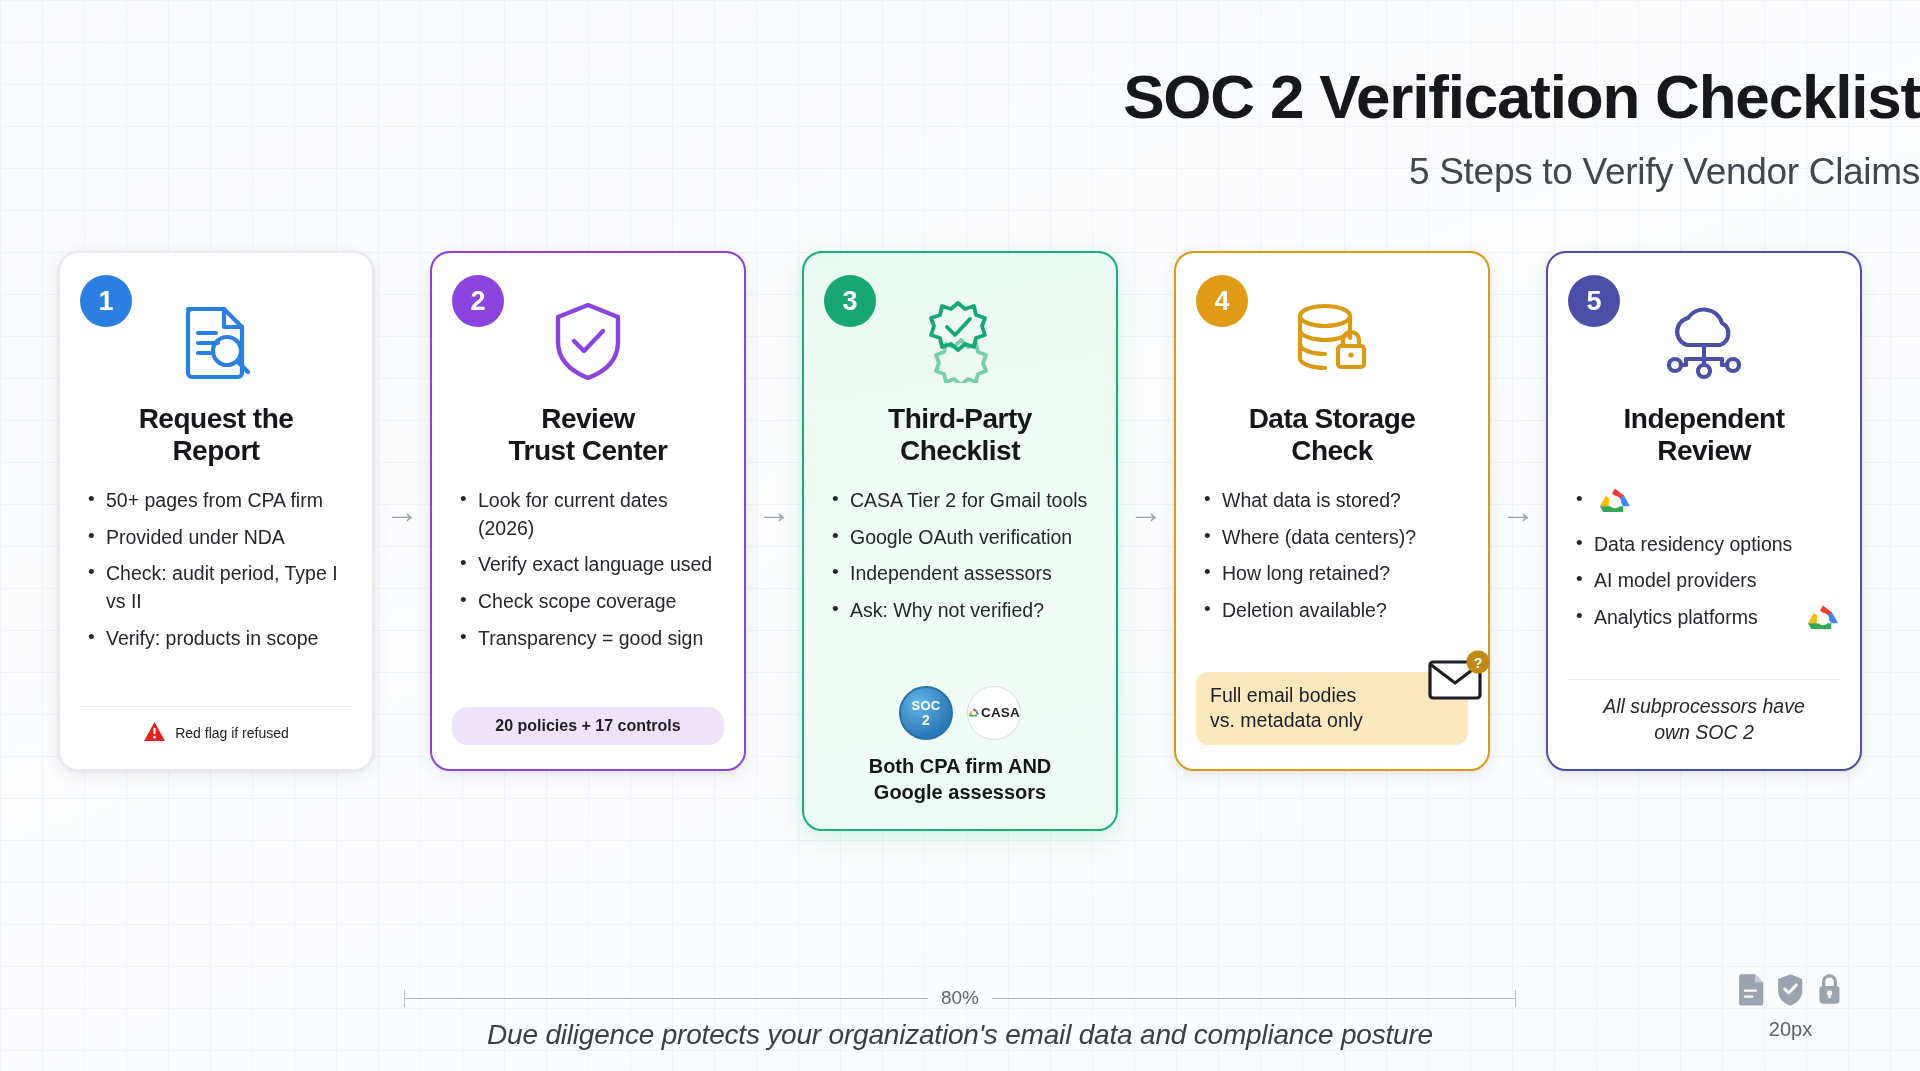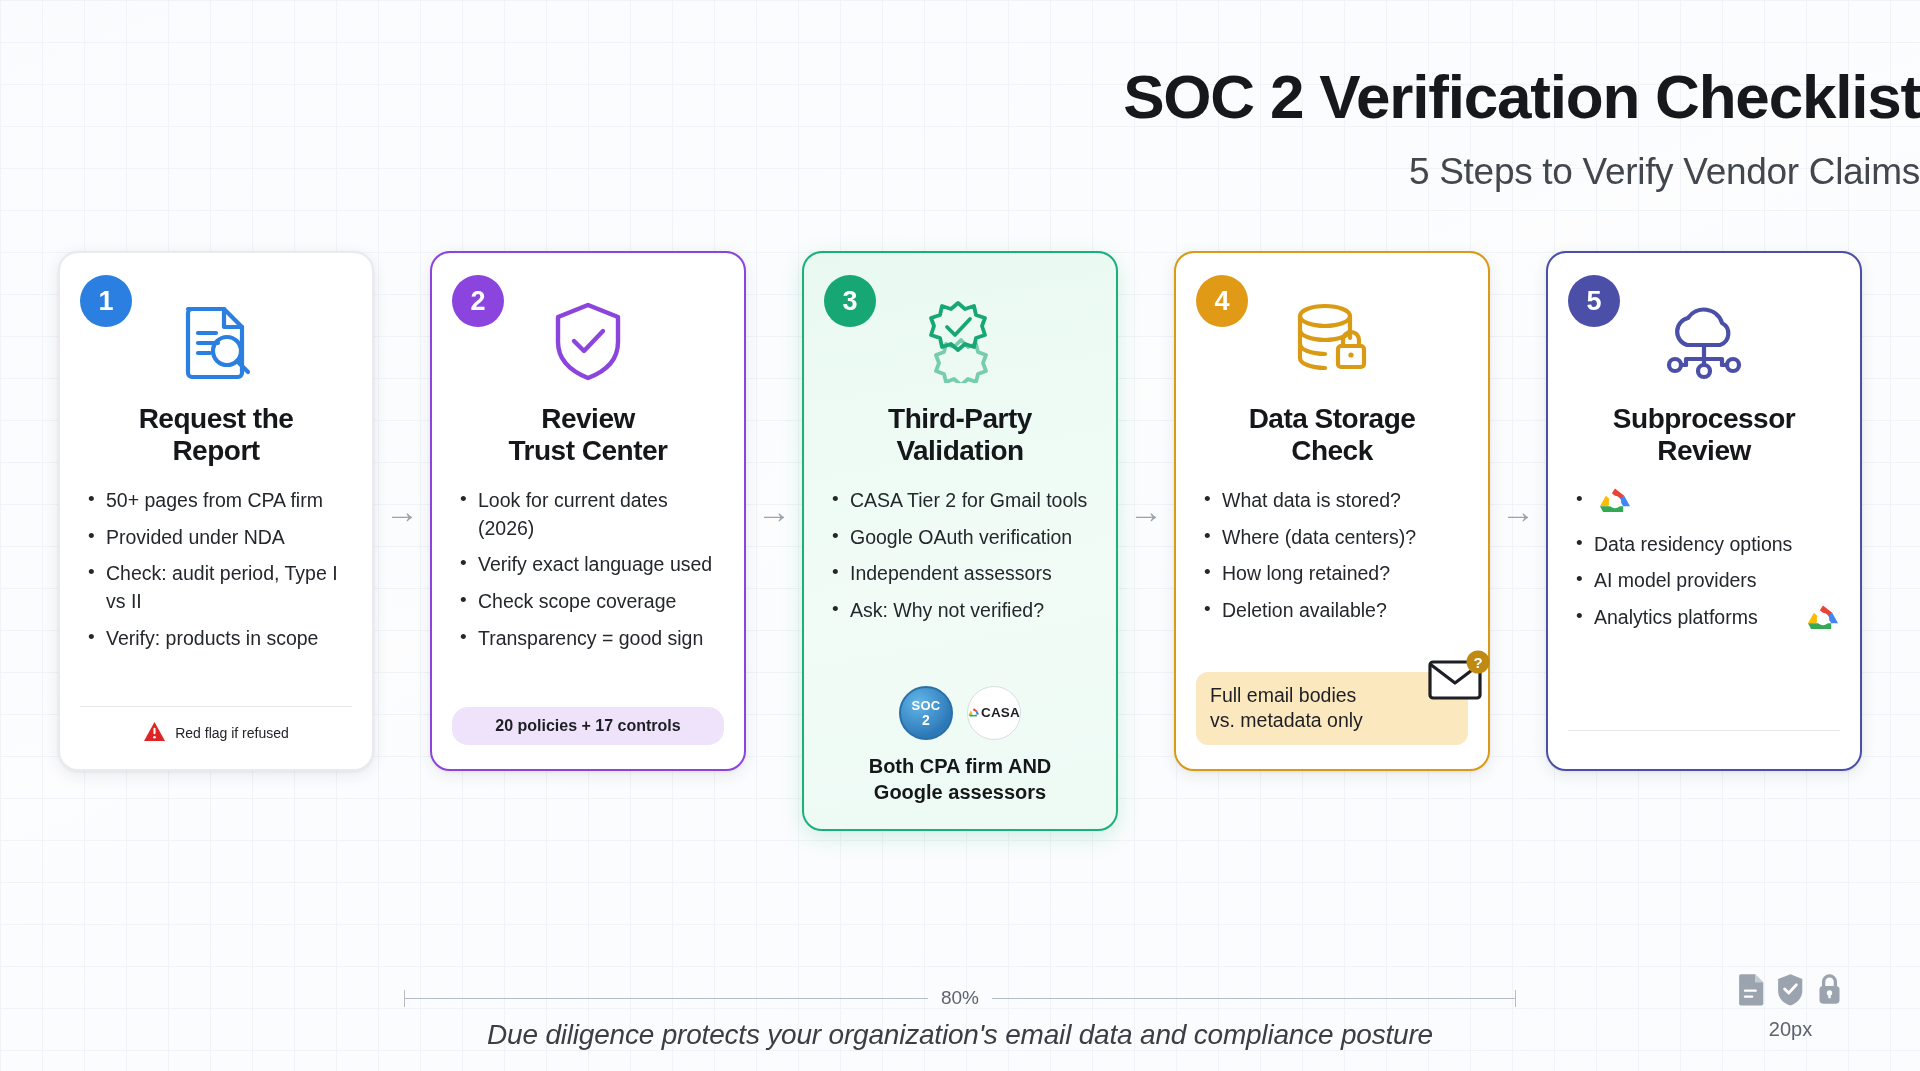--- a/index.html
+++ b/index.html
@@ -365,21 +365,21 @@
       <div class="badge-num n3">3</div>
       <div class="card-icon">
         <svg width="86" height="84" viewBox="0 0 86 84" fill="none" stroke="#16a775" stroke-width="3.8" stroke-linecap="round" stroke-linejoin="round">
           <path d="M44 53 l7 7 l8 -3 l2 8 l8 3 l-3 8 l3 8 l-8 3 l-2 8 l-8 -3 l-7 6 l-7 -6 l-8 3 l-2 -8 l-8 -3 l3 -8 l-3 -8 l8 -3 l2 -8 l8 3 z" transform="translate(0,-12) scale(1)" opacity="0.55"></path>
           <path d="M41 4 l7 6 l9 -3 l2 9 l9 3 l-3 8 l3 9 l-9 3 l-2 9 l-9 -3 l-7 6 l-7 -6 l-9 3 l-2 -9 l-9 -3 l3 -9 l-3 -8 l9 -3 l2 -9 l9 3 z"></path>
           <path d="M30 28 L38 36 L53 20"></path>
         </svg>
       </div>
       <div class="card-title">
         <span>Third-Party</span><br>
-        <span>Validation</span>
+        <span>Checklist</span>
       </div>
       <ul class="bullets">
         <li>CASA Tier 2 for Gmail tools</li>
         <li>Google OAuth verification</li>
         <li>Independent assessors</li>
         <li>Ask: Why not verified?</li>
       </ul>
       <div class="card-footer">
         <div class="badges-row">
           <div style="width:54px;height:54px;border-radius:50%;background:radial-gradient(circle at 35% 30%,#62b6e8,#2d79b8 70%);display:flex;flex-direction:column;align-items:center;justify-content:center;color:#fff;line-height:1;border:2px solid #2a6fa8;">
@@ -457,21 +457,21 @@
         <svg width="84" height="80" viewBox="0 0 84 80" fill="none" stroke="#4b4fa8" stroke-width="4.2" stroke-linecap="round" stroke-linejoin="round">
           <path d="M25 44 a14 14 0 0 1 1 -27 a19 19 0 0 1 34 5 a12 12 0 0 1 -2 22 z"></path>
           <path d="M42 44 v10 M24 64 v-6 h36 v6 M42 54 v10"></path>
           <circle cx="13" cy="64" r="6"></circle>
           <circle cx="71" cy="64" r="6"></circle>
           <circle cx="42" cy="70" r="6"></circle>
           <path d="M19 64 h5 M65 64 h-5"></path>
         </svg>
       </div>
       <div class="card-title">
-        <span>Subprocessor</span><br>
+        <span>Independent</span><br>
         <span>Review</span>
       </div>
       <ul class="bullets">
         <li>
           <span class="li-with-logo">
             <span class="inline-logo">
               <svg width="34" height="27" viewBox="0 0 24 19">
                 <path d="M12 1 L18.5 6.2 L15.6 9.4 L9.8 4.4 Z" fill="#ea4335"></path>
                 <path d="M18.5 6.2 L22.6 13.6 L17.8 13.6 L14.6 8.4 Z" fill="#4285f4"></path>
                 <path d="M1.4 13.6 L5.6 6.2 L9.4 9.6 L7.1 13.6 Z" fill="#fbbc05"></path>
@@ -493,20 +493,24 @@
                 <path d="M1.4 13.6 L5.6 6.2 L9.4 9.6 L7.1 13.6 Z" fill="#fbbc05"></path>
                 <path d="M1.4 13.6 L17.8 13.6 L17.8 17.6 L3.6 17.6 Z" fill="#34a853"></path>
                 <circle cx="12" cy="10.6" r="4.4" fill="#ffffff"></circle>
               </svg>
             </span>
           </span>
         </li>
       </ul>
       <div class="card-footer">
         <div class="divider"></div>
+        <div class="italic-note">
+          <span>All subprocessors have</span><br>
+          <span>own SOC 2</span>
+        </div>
       </div>
     </div>
 
   </div>
 
   <div class="footer">
     <div class="measure">
       <span class="cap"></span>
       <span class="line"></span>
       <span class="val">80%</span>

